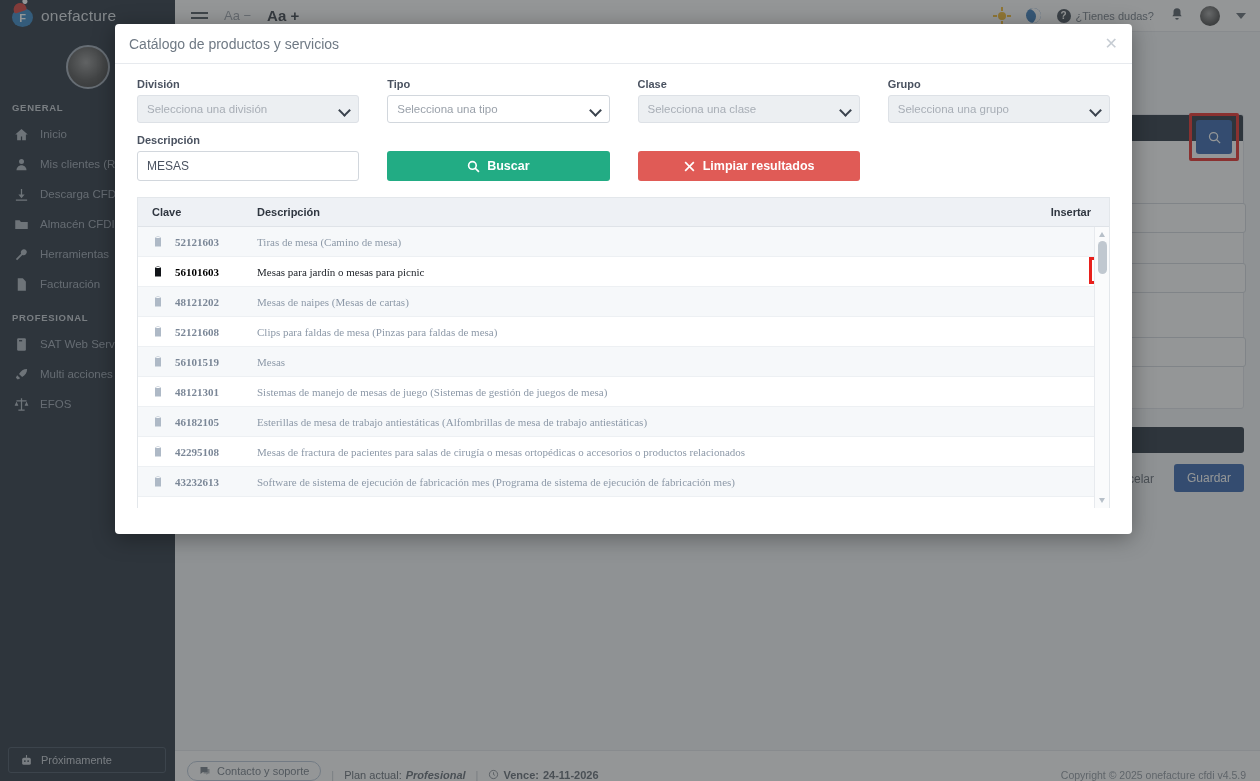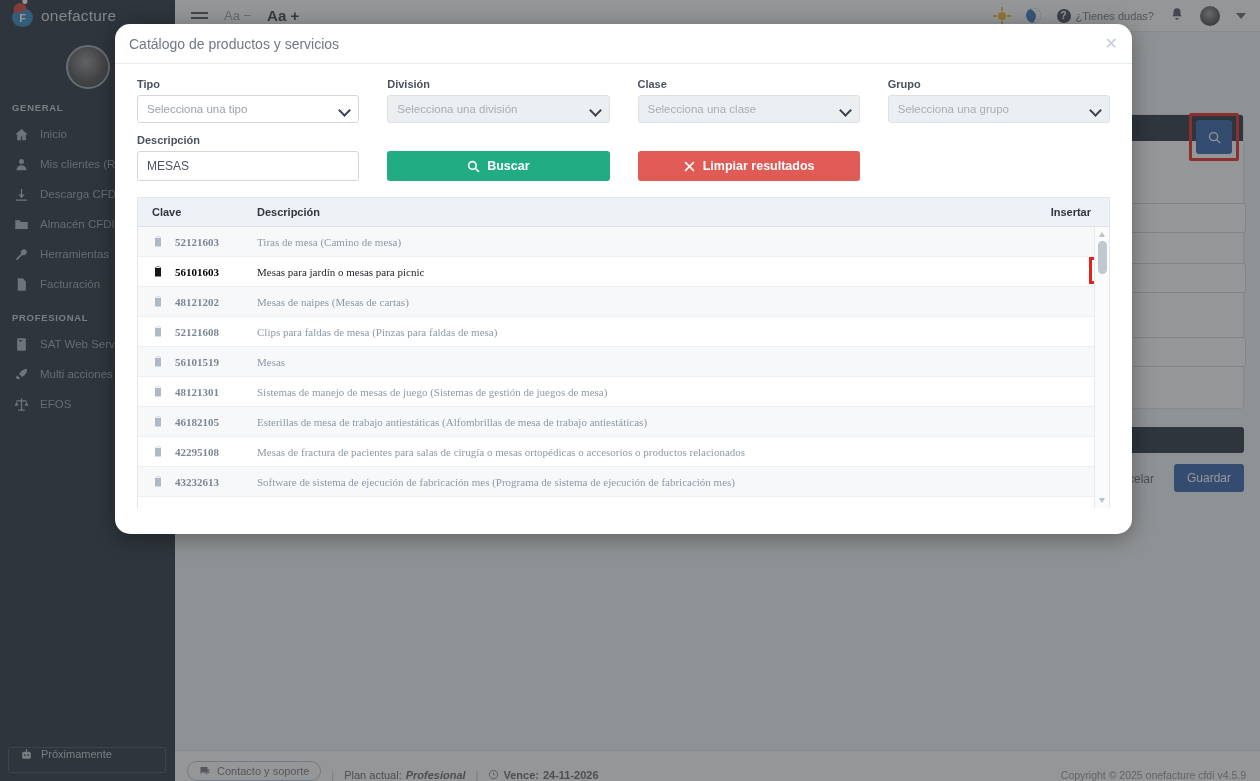--- a/index.html
+++ b/index.html
@@ -54,21 +54,21 @@
     display: flex; align-items: center; gap: 11px;
     height: 30px; padding-left: 14px; font-size: 11.5px; color: #97a1ad;
     cursor: pointer;
   }
   .nav-ico { width: 15px; height: 15px; flex: none; color: #aab3bd; display: flex; align-items:center; justify-content:center;}
   .nav-ico svg { width: 15px; height: 15px; fill: currentColor; }
 
   .coming-soon {
     position: absolute; left: 8px; bottom: 8px; width: 158px; height: 26px;
     border: 1px solid #3d4b5a; border-radius: 3px;
-    display: flex; gap: 8px; padding-left: 11px;
+    display: flex; align-items: center; gap: 8px; padding-left: 11px;
     font-size: 11px; color: #c3c9d1;
   }
   .coming-soon svg { width: 13px; height: 13px; fill: #c3c9d1; }
 
   
   .topbar {
     position: absolute; left: 175px; top: 0; right: 0; height: 32px;
     background: #ffffff; display: flex; align-items: center;
     border-bottom: 1px solid #e4e7ec;
   }
@@ -136,21 +136,21 @@
   .contact-chip svg { width:12px;height:12px;fill:#6d7680;}
   .sep { color:#c3c9d1; }
   .clock svg { width:11px;height:11px;vertical-align:-1px; fill:none; stroke:#5c646e; stroke-width:1.6;}
   .copyright { margin-left:auto; padding-right:14px; font-size:10.5px; color:#8a929b;}
 
   
   .overlay { position:absolute; inset:0; background: rgba(60,63,66,0.55); }
 
   .modal {
     position:absolute; left:115px; top:24px; width:1017px; height:510px;
-    background:#fff; border-radius:15px; box-shadow: 0 4px 22px rgba(0,0,0,.35);
+    background:#fff; border-radius:4px; box-shadow: 0 4px 22px rgba(0,0,0,.35);
     display:flex; flex-direction:column;
   }
   .modal-head {
     height:40px; display:flex; align-items:center; padding:0 14px;
     border-bottom:1px solid #e7eaee;
   }
   .modal-title { font-size:14px; color:#6f7984; font-weight:400; }
   .modal-close { margin-left:auto; font-size:16px; color:#c6ccd3; cursor:pointer; line-height:1; }
 
   .modal-body { padding: 14px 22px 0 22px; }
@@ -423,32 +423,32 @@
 
 <div class="modal">
   <div class="modal-head">
     <div class="modal-title">Catálogo de productos y servicios</div>
     <div class="modal-close">✕</div>
   </div>
 
   <div class="modal-body">
     <div class="frow">
       <div class="fcol">
+        <label class="flabel">División</label>
+        <div class="selwrap">
+          <select class="fselect disabled">
+            <option>Selecciona una división</option>
+          </select>
+        </div>
+      </div>
+      <div class="fcol">
         <label class="flabel">Tipo</label>
         <div class="selwrap">
           <select class="fselect">
             <option>Selecciona una tipo</option>
-          </select>
-        </div>
-      </div>
-      <div class="fcol">
-        <label class="flabel">División</label>
-        <div class="selwrap">
-          <select class="fselect disabled">
-            <option>Selecciona una división</option>
           </select>
         </div>
       </div>
       <div class="fcol">
         <label class="flabel">Clase</label>
         <div class="selwrap">
           <select class="fselect disabled">
             <option>Selecciona una clase</option>
           </select>
         </div>

